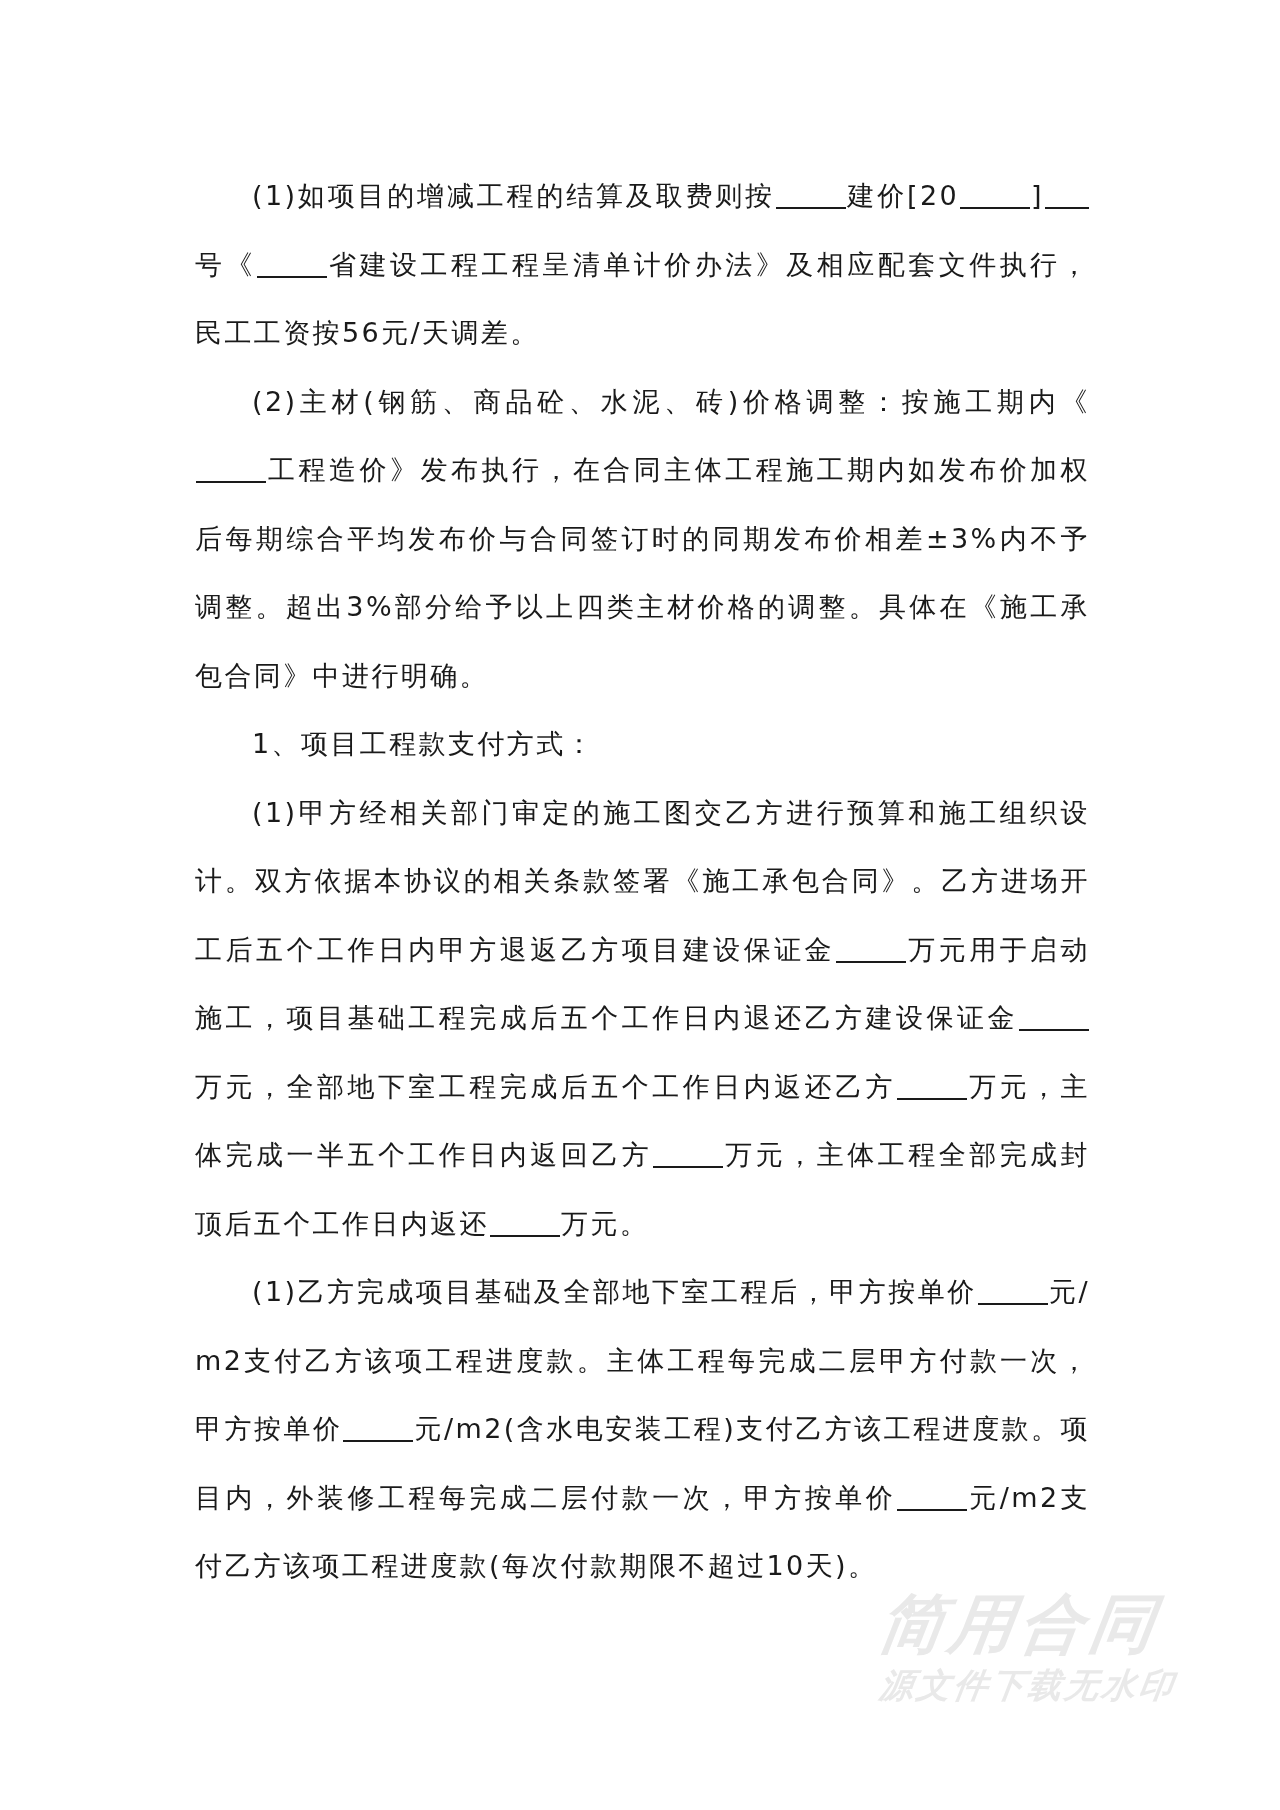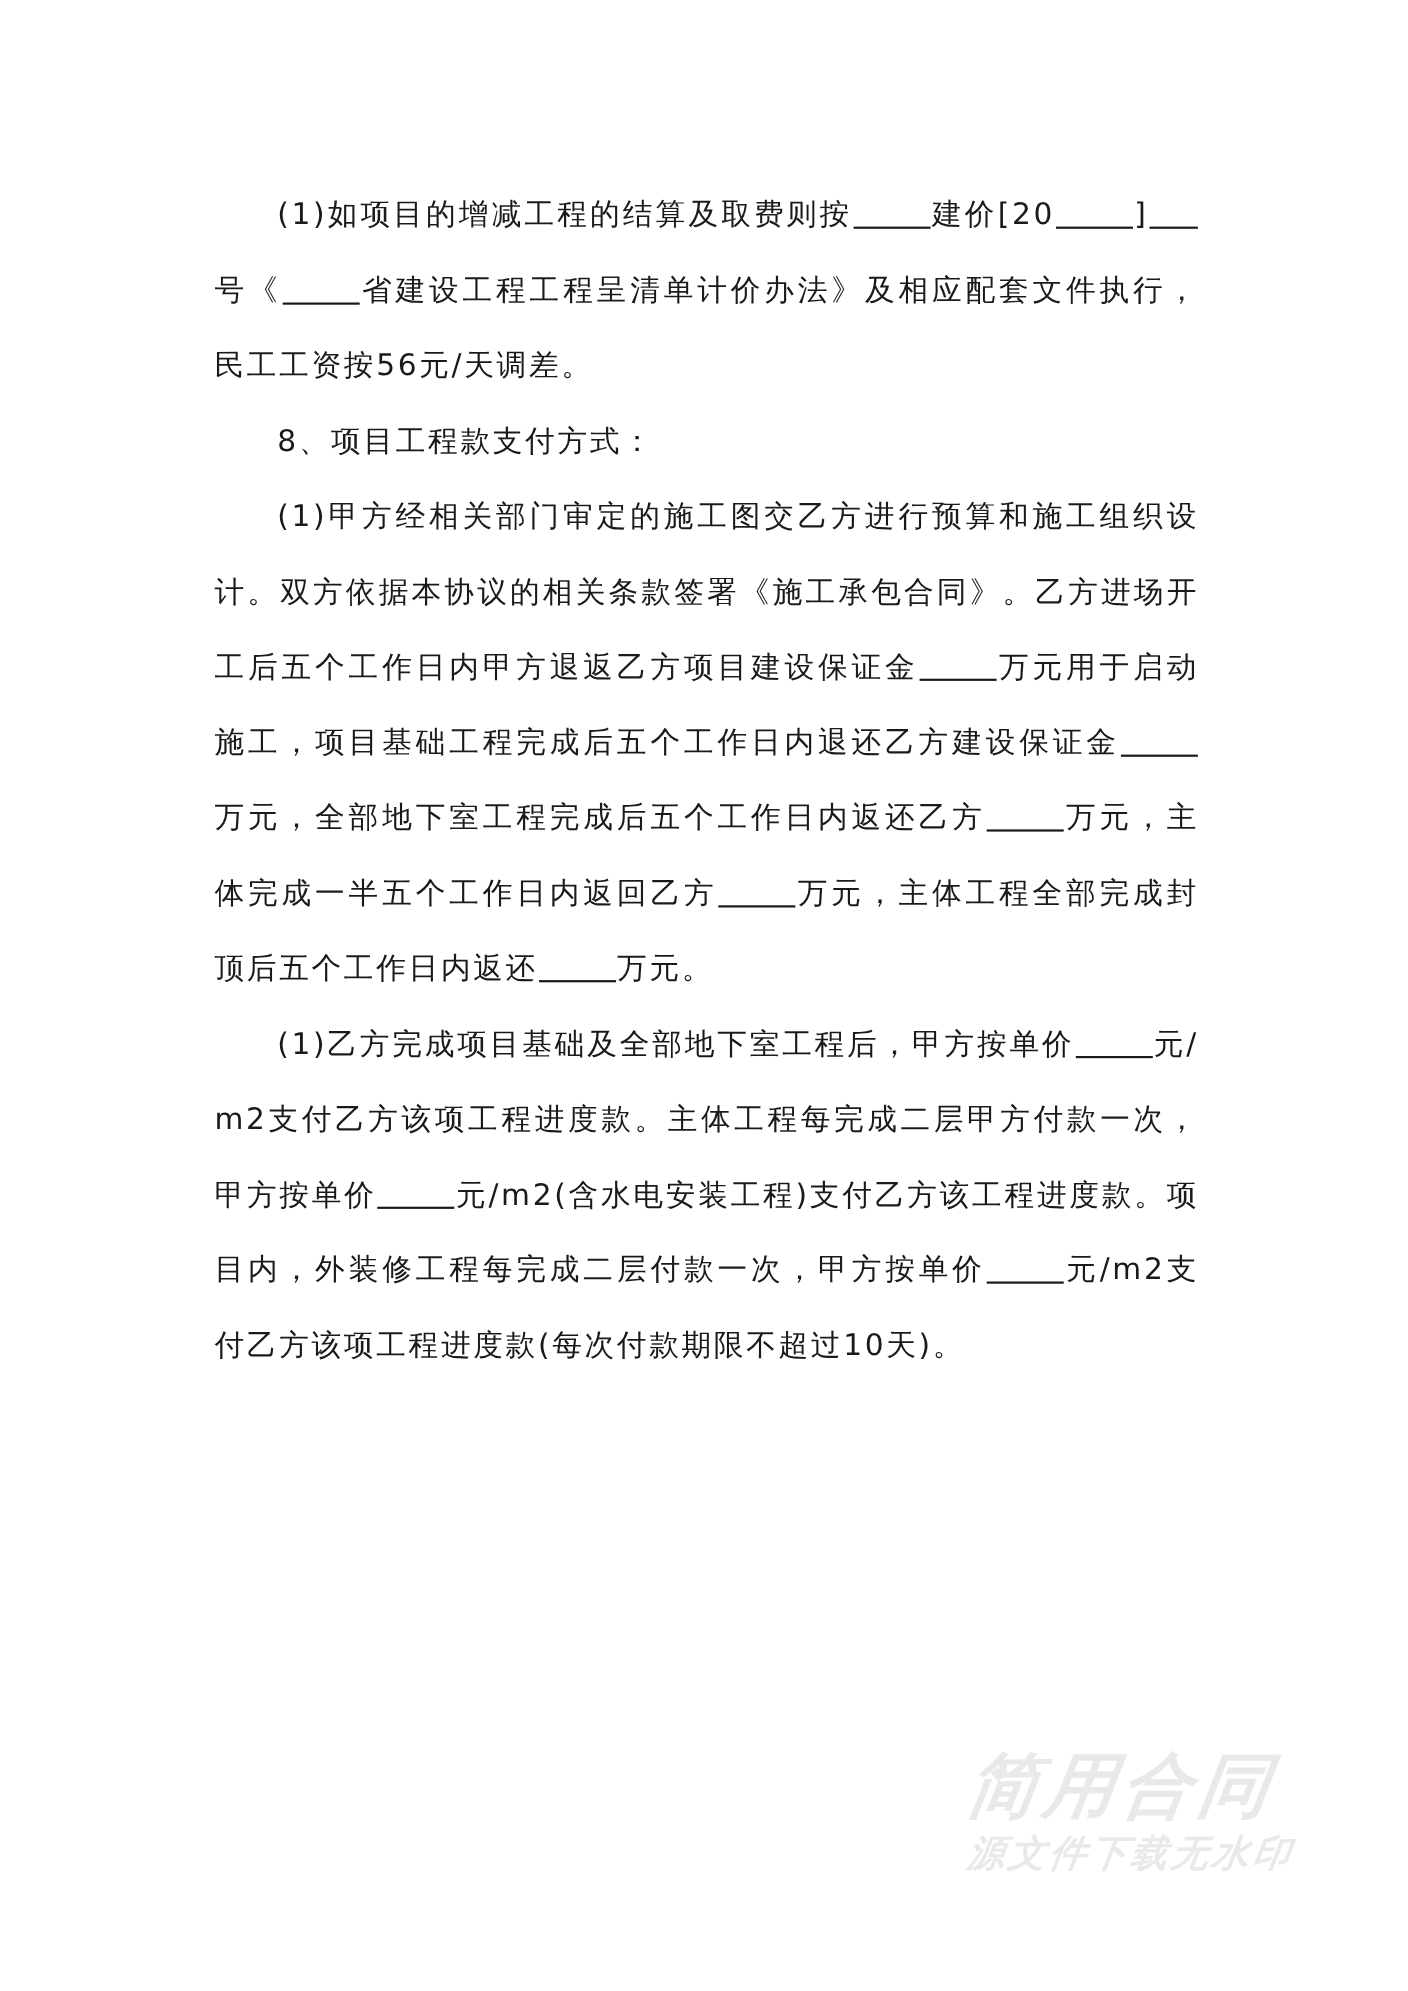--- a/index.html
+++ b/index.html
@@ -81,22 +81,23 @@
     }
   </style>
 </head>
 <body>
 
 <div class="page">
   <div class="content">
 
     <p class="para indent"><span>(1)如项目的增减工程的结算及取费则按</span><span class="blank w5"></span><span>建价[20</span><span class="blank w5"></span><span>]</span><span class="blank w4"></span><span>号《</span><span class="blank w5"></span><span>省建设工程工程呈清单计价办法》及相应配套文件执行，民工工资按56元/天调差。</span></p>
 
+    <p class="para indent"><span>(2)主材(钢筋、商品砼、水泥、砖)价格调整：按施工期内《</span><span class="blank w5"></span><span>工程造价》发布执行，在合同主体工程施工期内如发布价加权后每期综合平均发布价与合同签订时的同期发布价相差±3%内不予调整。超出3%部分给予以上四类主材价格的调整。具体在《施工承包合同》中进行明确。</span></p>
 
-    <p class="para indent"><span>8、项目工程款支付方式：</span></p>
+    <p class="para indent"><span>1、项目工程款支付方式：</span></p>
 
     <p class="para indent"><span>(1)甲方经相关部门审定的施工图交乙方进行预算和施工组织设计。双方依据本协议的相关条款签署《施工承包合同》。乙方进场开工后五个工作日内甲方退返乙方项目建设保证金</span><span class="blank w5"></span><span>万元用于启动施工，项目基础工程完成后五个工作日内退还乙方建设保证金</span><span class="blank w5"></span><span>万元，全部地下室工程完成后五个工作日内返还乙方</span><span class="blank w5"></span><span>万元，主体完成一半五个工作日内返回乙方</span><span class="blank w5"></span><span>万元，主体工程全部完成封顶后五个工作日内返还</span><span class="blank w5"></span><span>万元。</span></p>
 
     <p class="para indent"><span>(1)乙方完成项目基础及全部地下室工程后，甲方按单价</span><span class="blank w5"></span><span>元/m2支付乙方该项工程进度款。主体工程每完成二层甲方付款一次，甲方按单价</span><span class="blank w5"></span><span>元/m2(含水电安装工程)支付乙方该工程进度款。项目内，外装修工程每完成二层付款一次，甲方按单价</span><span class="blank w5"></span><span>元/m2支付乙方该项工程进度款(每次付款期限不超过10天)。</span></p>
 
   </div>
 
   <div class="watermark">
     <div class="wm-title">简用合同</div>
     <div class="wm-sub">源文件下载无水印</div>

